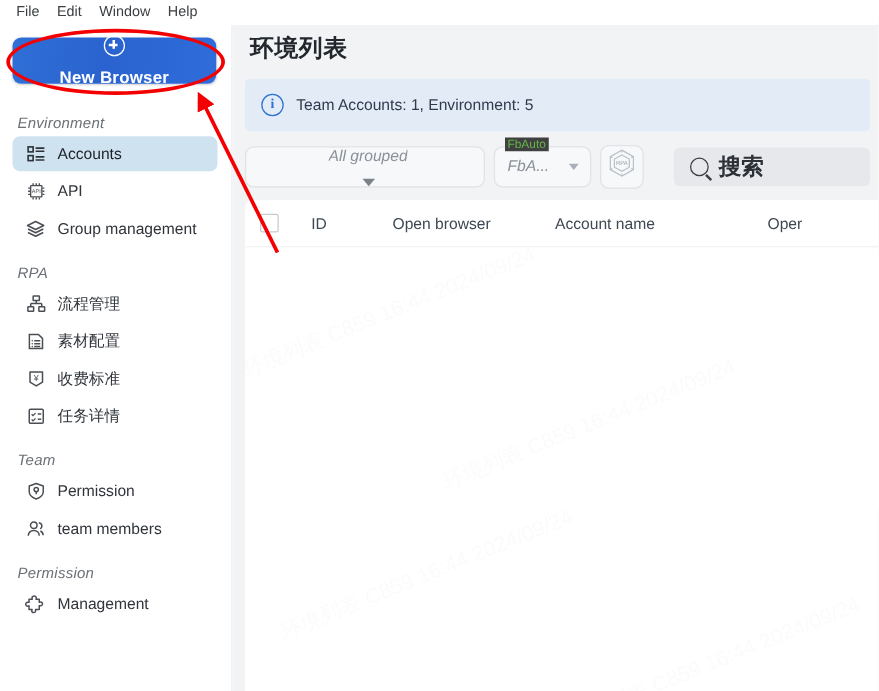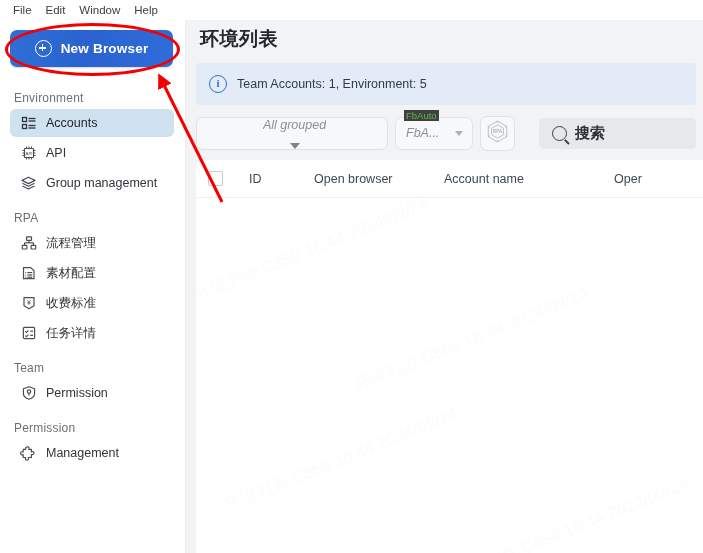--- a/index.html
+++ b/index.html
@@ -57,20 +57,21 @@
     left: 10px; top: 10px;
     width: 163px; height: 37px;
     border-radius: 7px;
     background: linear-gradient(100deg, #2f6fd6 0%, #2a63cf 45%, #2f6ddb 100%);
     box-shadow: 0 1px 2px rgba(0,0,0,0.18);
     display: flex;
     align-items: center;
     justify-content: center;
     gap: 9px;
     cursor: pointer;
+    flex-direction: column;
   }
   .nb-plus {
     width: 15px; height: 15px;
     border: 1.4px solid #ffffff;
     border-radius: 50%;
     position: relative;
     flex: none;
   }
   .nb-plus::before, .nb-plus::after {
     content: "";
@@ -82,20 +83,21 @@
   .nb-label {
     color: #ffffff;
     font-size: 13.5px;
     font-weight: bold;
     letter-spacing: .2px;
     white-space: nowrap;
   }
 
   .nav-section {
     font-size: 12px;
+    font-style: italic;
     color: #6b7076;
     padding-left: 14px;
     margin-top: 14px;
     margin-bottom: 4px;
     letter-spacing: .2px;
   }
   .nav-list { list-style: none; margin: 0; padding: 0; }
   .nav-item {
     display: flex;
     align-items: center;
@@ -263,21 +265,21 @@
   }
   .mag::after {
     content: "";
     position: absolute;
     right: -4px; bottom: -3px;
     width: 6px; height: 1.7px;
     background: #3a3f45;
     transform: rotate(45deg);
   }
   .search-ph {
-    font-size: 15px;
+    font-size: 18px;
     font-weight: bold;
     color: #2c3137;
     white-space: nowrap;
   }
 
   
   .table-card {
     position: relative;
     margin: 9px 0 0 10px;
     width: 507px;
@@ -470,20 +472,31 @@
     <ul class="nav-list">
       <li class="nav-item">
         <span class="ico">
           <svg width="16" height="16" viewBox="0 0 16 16" fill="none" stroke="#4a4f55" stroke-width="1.2" stroke-linejoin="round">
             <path d="M8 1.8 L13.6 3.8 v4.6 c0 3.0 -2.6 4.8 -5.6 5.8 c-3.0 -1.0 -5.6 -2.8 -5.6 -5.8 V3.8 Z"></path>
             <circle cx="8" cy="6.6" r="1.7"></circle>
             <line x1="8" y1="8.3" x2="8" y2="10.4"></line>
           </svg>
         </span>
         <span class="nav-label">Permission</span>
+      </li>
+      <li class="nav-item">
+        <span class="ico">
+          <svg width="17" height="17" viewBox="0 0 17 17" fill="none" stroke="#4a4f55" stroke-width="1.2">
+            <circle cx="7" cy="5.2" r="2.6"></circle>
+            <path d="M2.6 13.6 c0 -2.6 2.0 -4.2 4.4 -4.2 c2.4 0 4.4 1.6 4.4 4.2"></path>
+            <path d="M11.0 3.2 c1.5 0.2 2.5 1.3 2.5 2.6 c0 1.0 -0.5 1.8 -1.3 2.3"></path>
+            <path d="M12.3 9.8 c1.4 0.6 2.2 1.9 2.2 3.4"></path>
+          </svg>
+        </span>
+        <span class="nav-label">team members</span>
       </li>
     </ul>
 
     <div class="nav-section">Permission</div>
     <ul class="nav-list">
       <li class="nav-item">
         <span class="ico">
           <svg width="17" height="17" viewBox="0 0 17 17" fill="none" stroke="#4a4f55" stroke-width="1.2" stroke-linejoin="round">
             <path d="M6.3 2.2 c1.1 -0.9 2.7 -0.2 2.7 1.0 c0 0.5 -0.2 0.8 -0.2 1.1 l2.6 0 l0 2.5 c0.4 0 0.7 -0.3 1.2 -0.3 c1.2 0 1.9 1.6 0.9 2.7 c-0.6 0.6 -1.4 0.4 -2.1 0.3 l0 3.0 l-3.0 0 c0.1 0.7 0.3 1.5 -0.3 2.1 c-1.1 1.0 -2.7 0.3 -2.7 -0.9 c0 -0.5 0.3 -0.8 0.3 -1.2 l-2.5 0 l0 -2.9 c-0.4 0.1 -0.7 0.3 -1.2 0.3 c-1.2 0 -1.9 -1.6 -0.9 -2.7 c0.6 -0.6 1.4 -0.4 2.1 -0.3 l0 -2.6 l2.6 0 c0 -0.4 -0.2 -0.8 -0.2 -1.2 c0 -0.4 0.2 -0.7 0.7 -0.9 z"></path>
           </svg>

